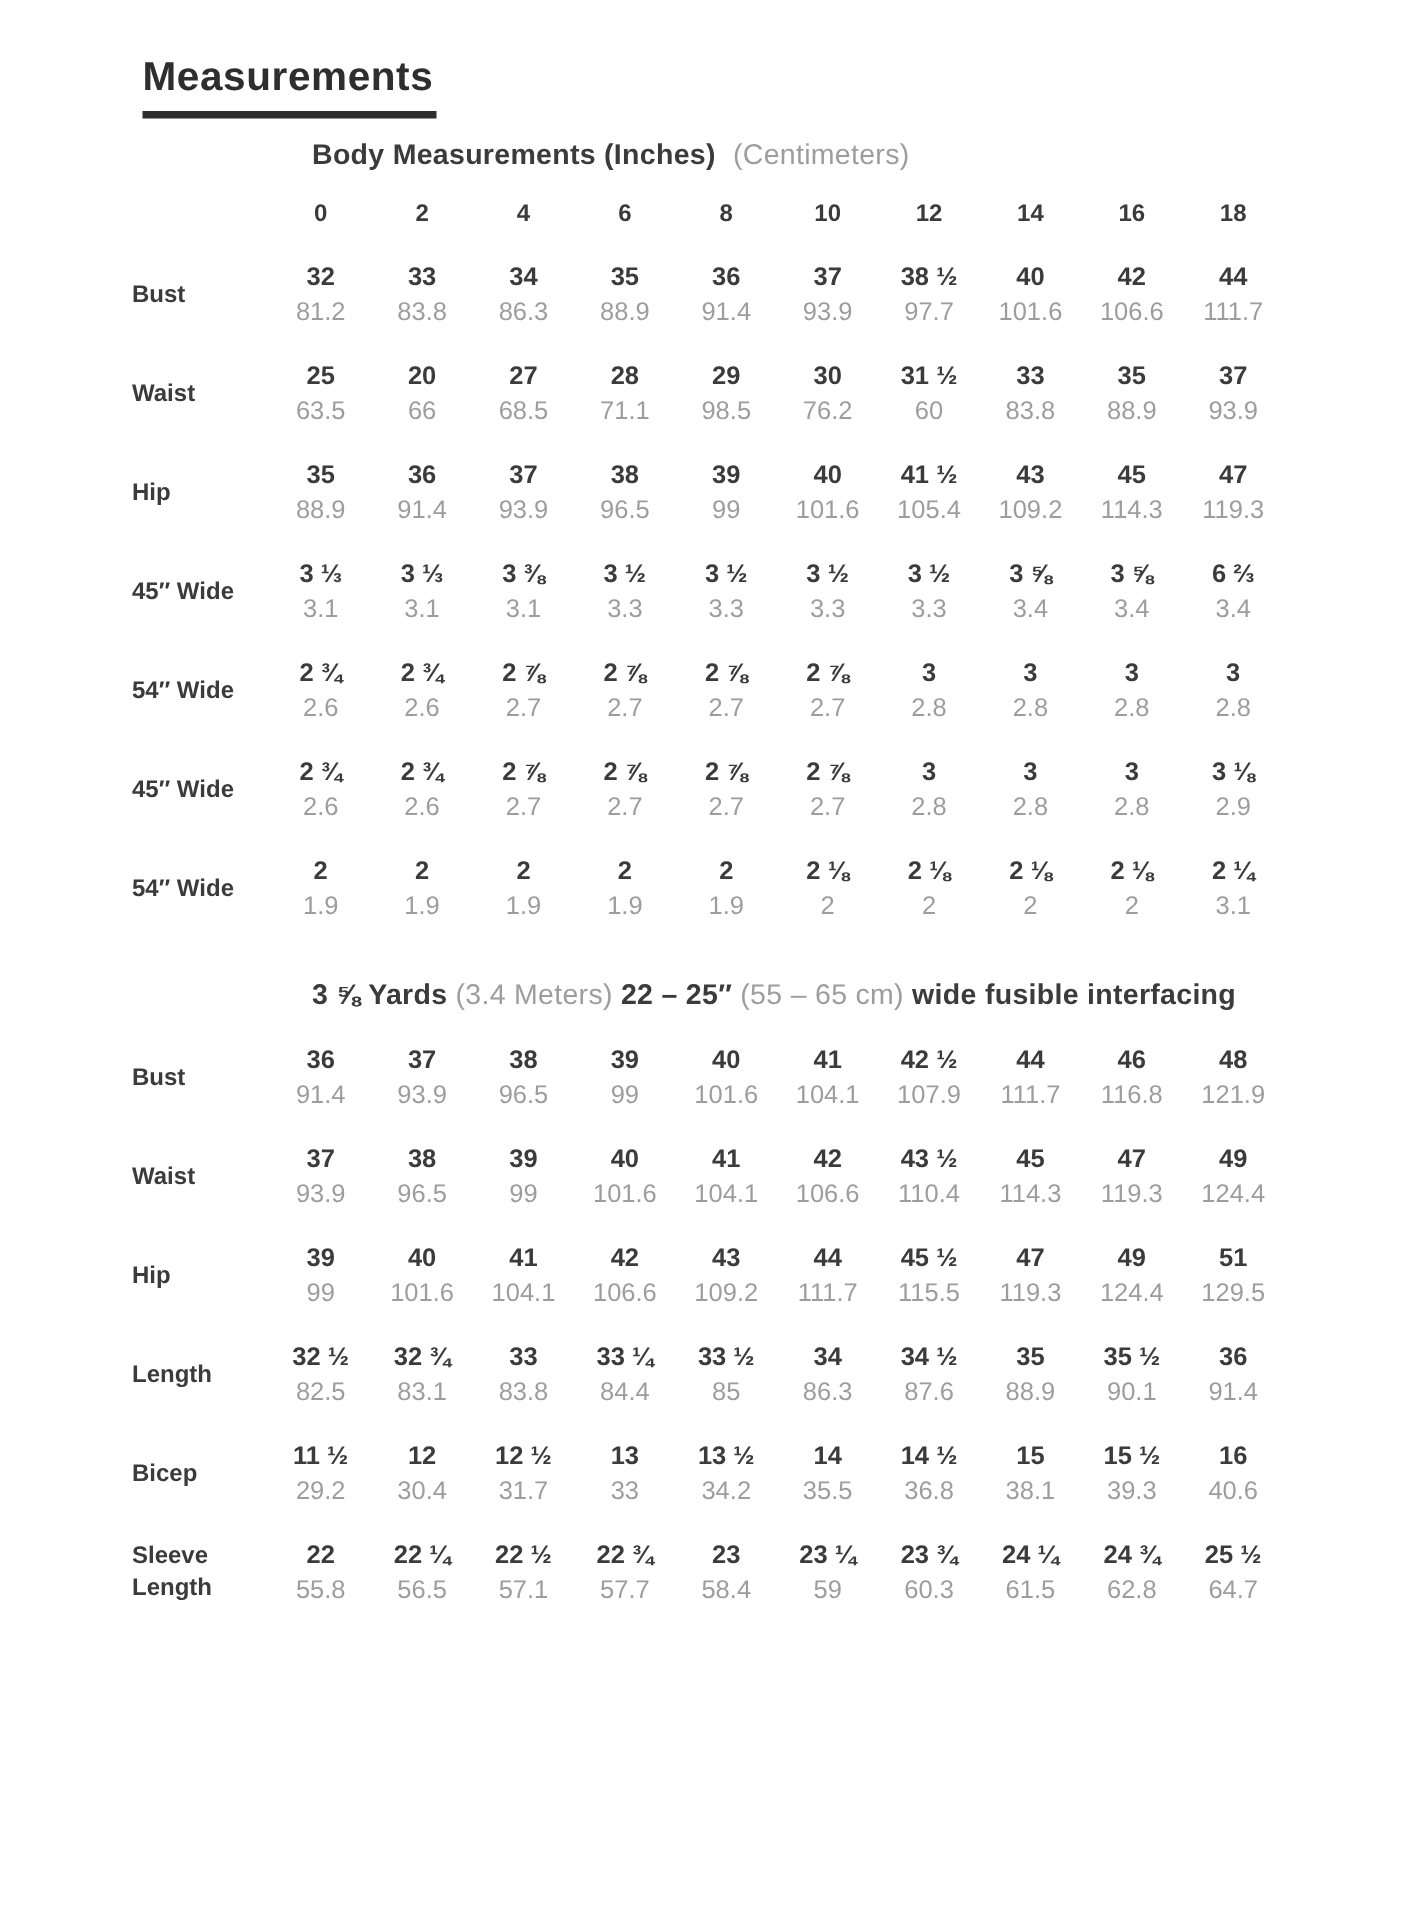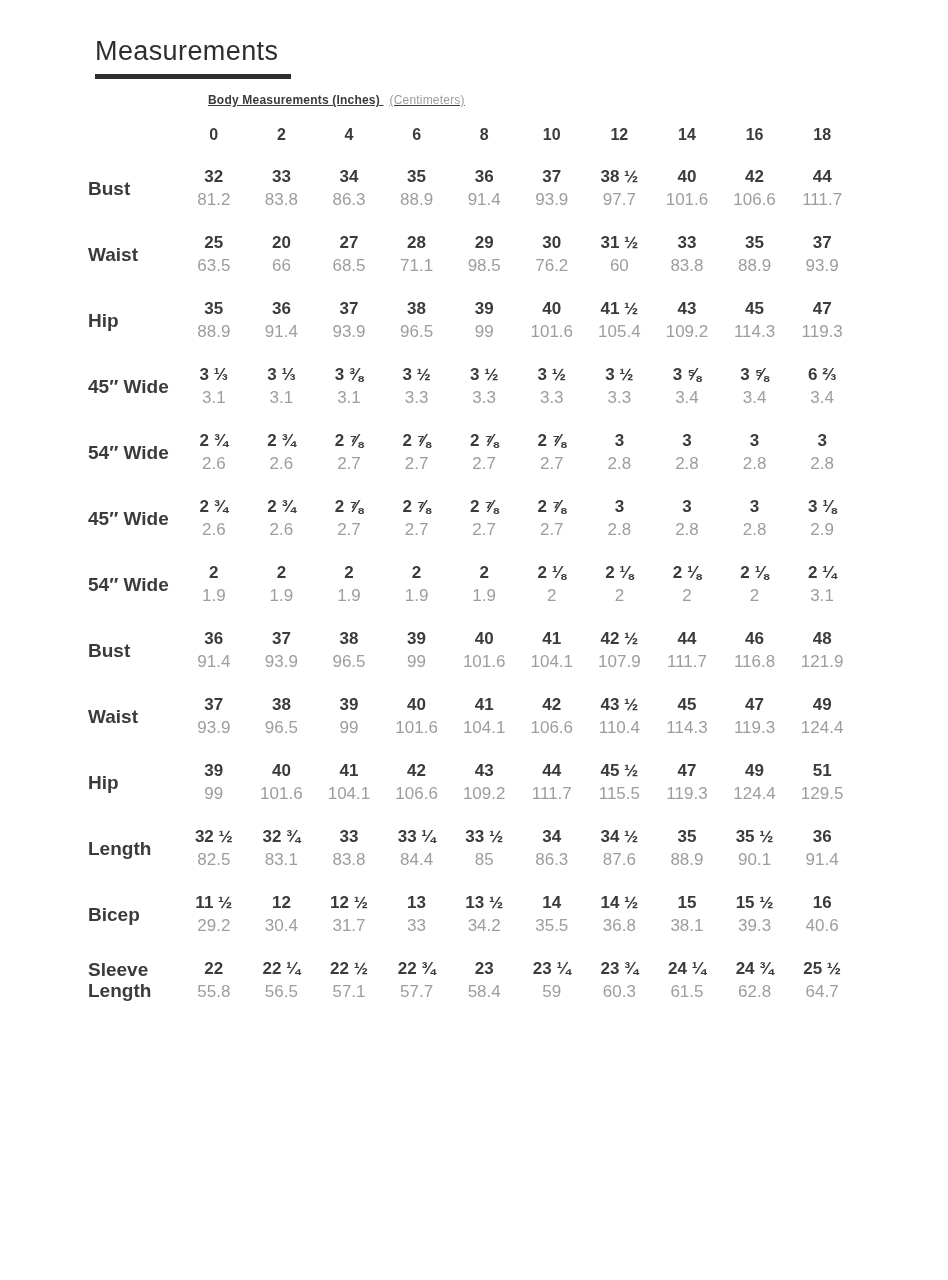--- a/index.html
+++ b/index.html
@@ -2,34 +2,34 @@
 <html><head>
 <meta charset="utf-8">
 <style>
   html,body { margin:0; padding:0; background:#ffffff; }
   .page {
     position:relative; width:948px; height:1280px; background:#ffffff;
     font-family:"Liberation Sans","DejaVu Sans",sans-serif;
     color:#3b3b3b; overflow:hidden; box-sizing:border-box; padding-top:36px;
   }
   .title {
-    margin:0 0 0 95px; font-size:27px; font-weight:400; color:#2e2e2e; letter-spacing:0.4px;
+    margin:0 0 0 95px; font-size:27px; font-weight:700; color:#2e2e2e; letter-spacing:0.4px;
   }
   .title-rule { width:196px; height:5px; background:#2e2e2e; margin:7px 0 0 95px; }
 
-  .sec-title { margin:36px 0 0 208px; font-size:12px; font-weight:700; color:#3b3b3b; letter-spacing:0.2px;text-decoration:underline; }
+  .sec-title { margin:36px 0 0 208px; font-size:19px; font-weight:700; color:#3b3b3b; letter-spacing:0.2px; }
   .sec-title.first { margin-top:14px; }
   .sec-title .sub { color:#9d9d9d; font-weight:400; margin-left:6px; }
 
   .mtable { margin-left:88px; }
   .row { display:grid; grid-template-columns:92px repeat(10, 67.6px); align-items:center; }
   .header-row { margin-top:18px; }
   .header-row .hcell { text-align:center; font-size:16px; font-weight:700; color:#3b3b3b; line-height:20px; }
   .data-row { margin-top:20px; }
-  .lbl { font-size:19px; font-weight:700; color:#3b3b3b; line-height:21px; padding-right:4px; }
+  .lbl { font-size:16px; font-weight:700; color:#3b3b3b; line-height:21px; padding-right:4px; }
   .cell { text-align:center; }
   .cell .in { font-size:17px; font-weight:700; color:#3b3b3b; line-height:23px; white-space:nowrap; }
   .cell .cm { font-size:17px; font-weight:400; color:#9d9d9d; line-height:23px; white-space:nowrap; }
 
   .note { margin:38px 0 0 208px; font-size:19px; font-weight:700; color:#3b3b3b; letter-spacing:0.2px; }
   .note .muted { color:#9d9d9d; font-weight:400; }
 </style>
 </head>
 <body>
 
@@ -364,20 +364,23 @@
             <div class="cm">2</div>
           </div>
           <div class="cell">
             <div class="in">2 ¼</div>
             <div class="cm">3.1</div>
           </div>
         </div>
       </div>
   </section>
 
+  <p class="note">
+    <span>3 ⅝ Yards </span><span class="muted">(3.4 Meters) </span><span>22 – 25″ </span><span class="muted">(55 – 65 cm) </span><span>wide fusible interfacing</span>
+  </p>
 
   <section>
     <div class="mtable">
         <div class="row data-row">
           <div class="lbl">Bust</div>
           <div class="cell">
             <div class="in">36</div>
             <div class="cm">91.4</div>
           </div>
           <div class="cell">

